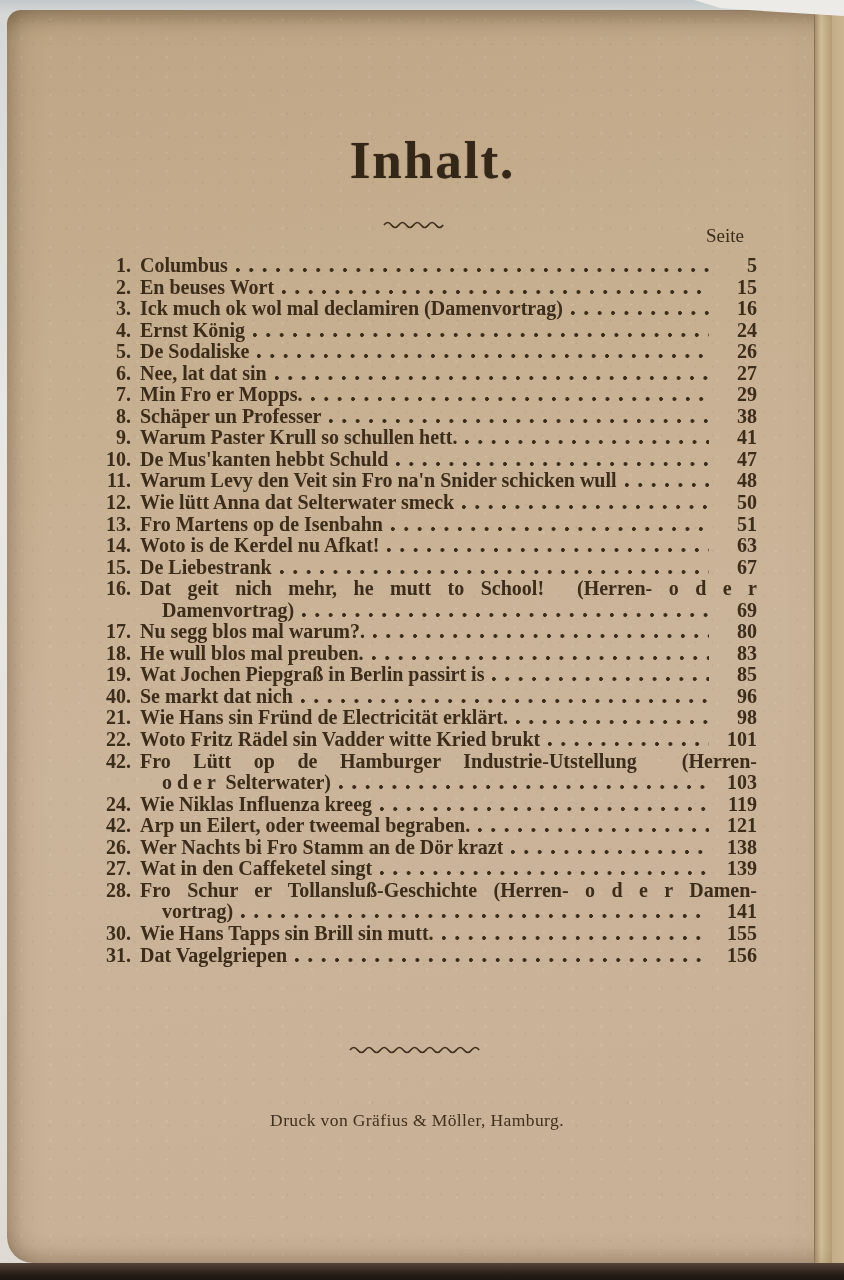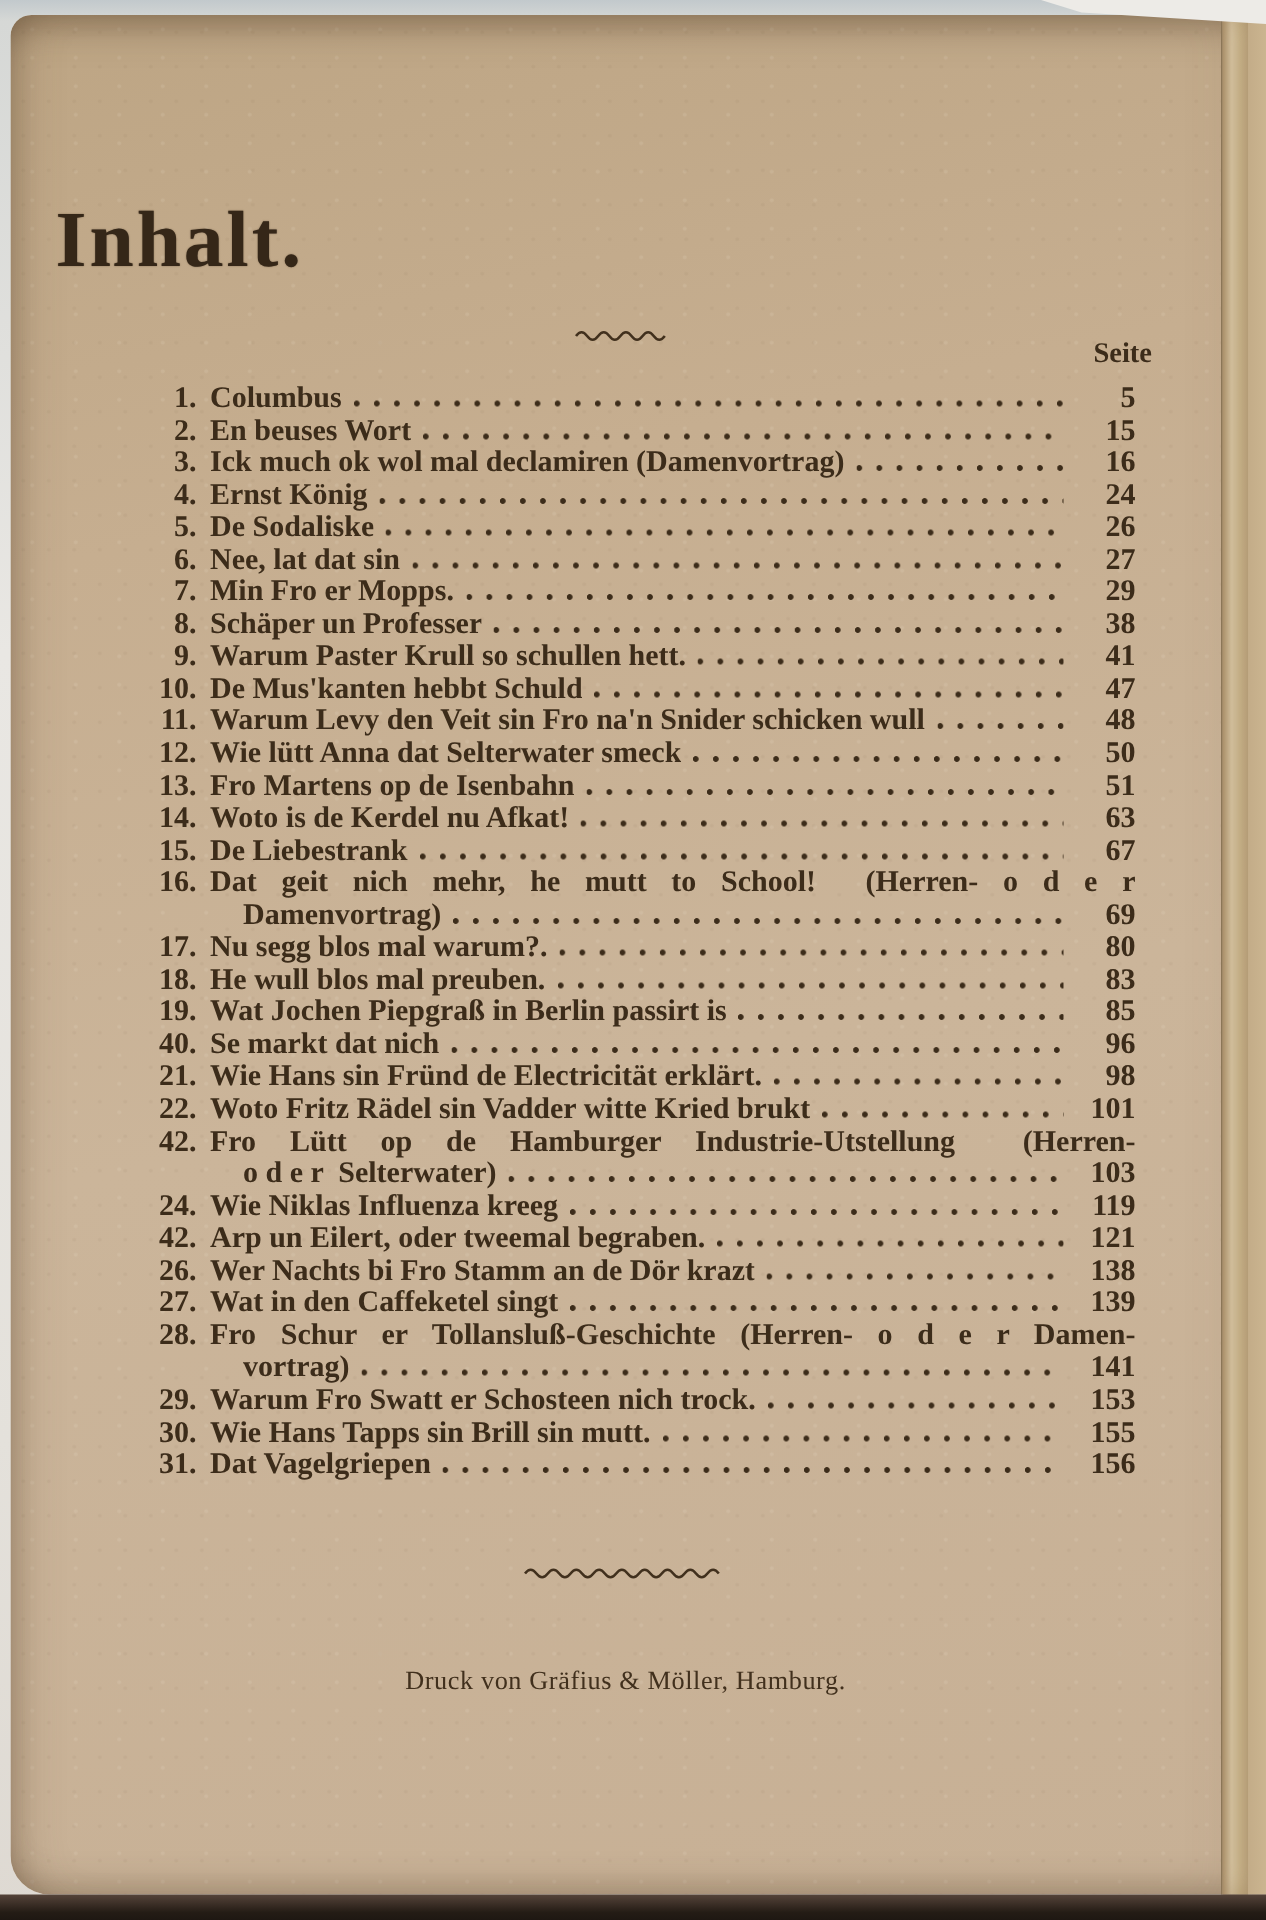--- a/index.html
+++ b/index.html
@@ -35,30 +35,30 @@
     background:linear-gradient(to right,#c3ac88,#cbb590);
   }
   .tear-tr{
     position:absolute;top:0;right:0;width:150px;height:16px;
     background:#edebe7;
     clip-path:polygon(0 0,100% 0,100% 100%,18% 52%);
     z-index:3;
   }
   .title{
     position:absolute;top:124px;left:30px;right:16px;
-    font-size:53px;font-weight:bold;color:#352718;
+    text-align:center;font-size:53px;font-weight:bold;color:#352718;
     letter-spacing:2px;line-height:1;
     text-shadow:0 0 1px rgba(53,39,24,.6);
   }
   .squiggle{position:absolute;}
   .sq-small{top:205px;left:0;right:25px;text-align:center;}
   .sq-large{top:1030px;left:0;right:19px;text-align:center;}
   .seite{
-    position:absolute;top:215px;right:76px;
-    font-size:19px;font-weight:bold;color:#3c2c1a;line-height:1.2;
+    position:absolute;top:215px;right:100px;
+    font-size:19px;font-weight:normal;color:#3c2c1a;line-height:1.2;
   }
   .toc{position:absolute;top:244px;left:88px;right:87px;color:#3c2c1a;}
   .line{display:flex;align-items:baseline;height:21.55px;font-size:20px;font-weight:bold;white-space:pre;}
   .num{width:36px;min-width:36px;text-align:right;margin-right:9px;}
   .t{flex:0 1 auto;overflow:hidden;}
   .line.spread .t{flex:1 1 auto;text-align:justify;text-align-last:justify;}
   .line.cont .t{padding-left:22px;}
   .leader{
     flex:1 1 aupx;flex:1 1 auto;height:4px;margin:0 8px;
     background-image:radial-gradient(circle at 1.8px 2px,#3c2c1a 1.65px,rgba(0,0,0,0) 2.2px);
@@ -124,21 +124,20 @@
       <div class="line"><span class="num">21.</span><span class="t">Wie Hans sin Fründ de Electricität erklärt.</span><span class="leader"></span><span class="pg">98</span></div>
       <div class="line"><span class="num">22.</span><span class="t">Woto Fritz Rädel sin Vadder witte Kried brukt</span><span class="leader"></span><span class="pg">101</span></div>
       <div class="line spread"><span class="num">42.</span><span class="t">Fro Lütt op de Hamburger Industrie-Utstellung  (Herren-</span></div>
       <div class="line cont"><span class="num"></span><span class="t">o d e r  Selterwater)</span><span class="leader"></span><span class="pg">103</span></div>
       <div class="line"><span class="num">24.</span><span class="t">Wie Niklas Influenza kreeg</span><span class="leader"></span><span class="pg">119</span></div>
       <div class="line"><span class="num">42.</span><span class="t">Arp un Eilert, oder tweemal begraben.</span><span class="leader"></span><span class="pg">121</span></div>
       <div class="line"><span class="num">26.</span><span class="t">Wer Nachts bi Fro Stamm an de Dör krazt</span><span class="leader"></span><span class="pg">138</span></div>
       <div class="line"><span class="num">27.</span><span class="t">Wat in den Caffeketel singt</span><span class="leader"></span><span class="pg">139</span></div>
       <div class="line spread"><span class="num">28.</span><span class="t">Fro Schur er Tollansluß-Geschichte (Herren- o d e r Damen-</span></div>
       <div class="line cont"><span class="num"></span><span class="t">vortrag)</span><span class="leader"></span><span class="pg">141</span></div>
-      <div class="line"><span class="num">29.</span><span class="t">Warum Fro Swatt er Schosteen nich trock.</span><span class="leader"></span><span class="pg">153</span></div>
       <div class="line"><span class="num">30.</span><span class="t">Wie Hans Tapps sin Brill sin mutt.</span><span class="leader"></span><span class="pg">155</span></div>
       <div class="line"><span class="num">31.</span><span class="t">Dat Vagelgriepen</span><span class="leader"></span><span class="pg">156</span></div>
     </div>
 
   <div class="squiggle sq-large">
     <svg class="wave" width="136" height="10" viewBox="0 0 136 10">
       <path d="M2,6 q3.8,-5 7.6,0 t7.6,0 t7.6,0 t7.6,0 t7.6,0 t7.6,0 t7.6,0 t7.6,0 t7.6,0 t7.6,0 t7.6,0 t7.6,0 t7.6,0 t7.6,0 t7.6,0 t7.6,0 t7.6,0"></path>
     </svg>
   </div>
 

